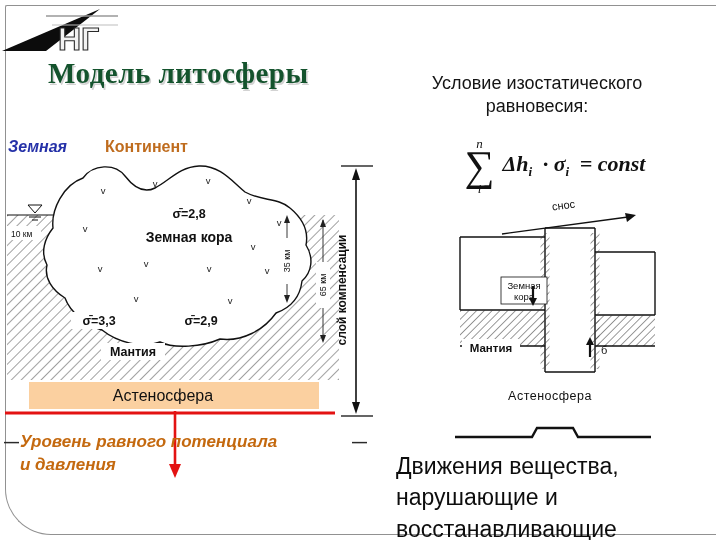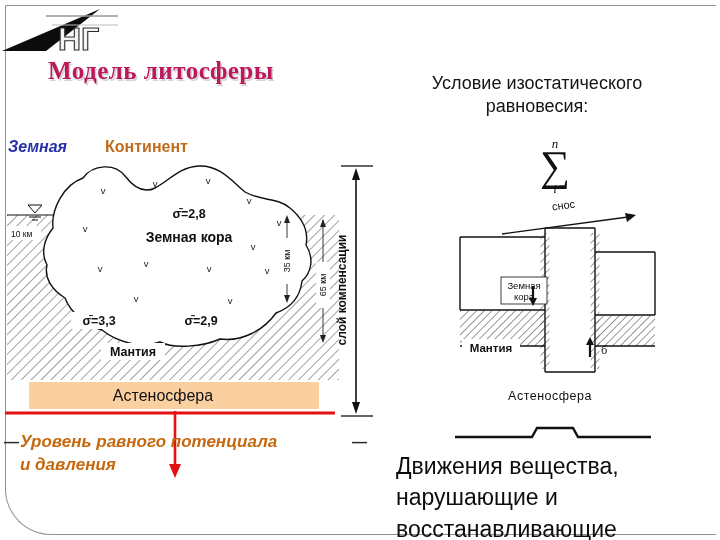--- a/index.html
+++ b/index.html
@@ -9,22 +9,22 @@
   }
   .frame{
     position:absolute;left:5px;top:5px;width:710px;height:528px;
     border:1.3px solid #919191;border-right:none;
     border-bottom-left-radius:46px;border-top-left-radius:2px;
     pointer-events:none;
   }
   .logo-svg{position:absolute;left:0;top:3px;}
   .title{
     position:absolute;left:48px;top:57px;
-    font-family:"Liberation Serif", serif;font-weight:bold;font-size:25px;
-    color:#be185d;letter-spacing:.5px;text-shadow:1.5px 1.5px 0 #d3d3d3;
+    font-family:"Liberation Serif", serif;font-weight:bold;font-size:29px;
+    color:#14532d;letter-spacing:.5px;text-shadow:1.5px 1.5px 0 #d3d3d3;
   }
   .ocean-label{
     position:absolute;left:8px;top:138px;font-size:16px;font-weight:bold;font-style:italic;color:#2531a8;
   }
   .continent-label{
     position:absolute;left:105px;top:138px;font-size:16px;font-weight:bold;color:#bf6c1e;
   }
   .right-heading{
     position:absolute;left:402px;top:72px;width:270px;text-align:center;
     font-size:18px;line-height:1.25;color:#141414;white-space:pre-line;
@@ -72,20 +72,25 @@
 <div class="continent-label">Континент</div>
 
 <div class="right-heading">Условие изостатического
 равновесия:</div>
 
 <div class="formula">
   <div class="sum-col">
     <span class="sum-n">n</span>
     <span class="sum-sigma">∑</span>
     <span class="sum-i">i</span>
+  </div>
+  <div class="expr">
+    <span>Δh</span><sub>i</sub>
+    <span class="sp">· σ</span><sub>i</sub>
+    <span class="sp">= const</span>
   </div>
 </div>
 
 <svg class="diagram-left" width="372" height="335" viewBox="0 0 372 335" style="font-family:'Liberation Sans',sans-serif">
   <defs>
     <pattern id="hatchA" patternUnits="userSpaceOnUse" width="7" height="7" patternTransform="rotate(45)">
       <line x1="0" y1="0" x2="0" y2="7" stroke="#444" stroke-width="1"></line>
     </pattern>
   </defs>
 

